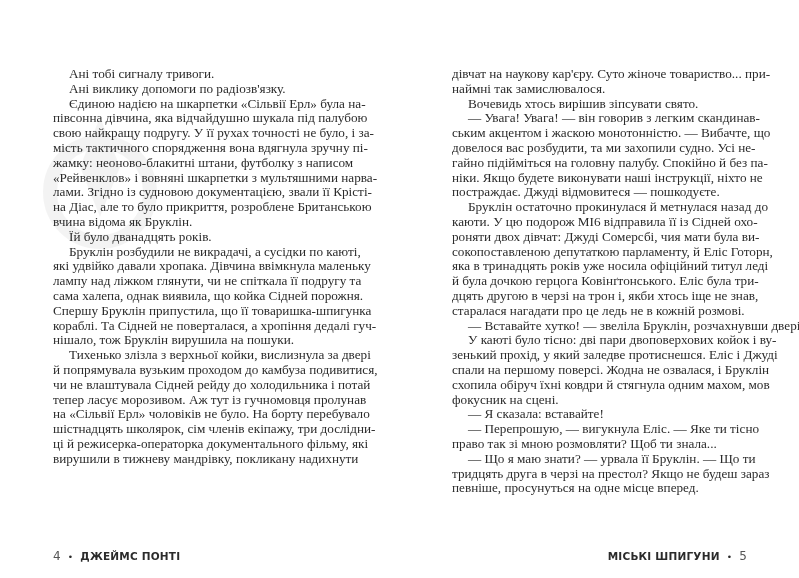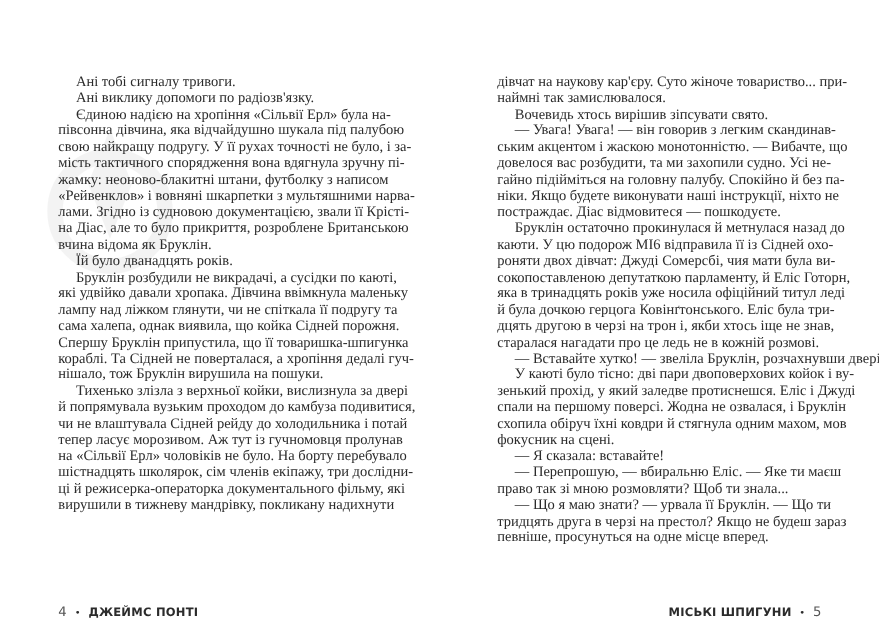--- a/index.html
+++ b/index.html
@@ -74,21 +74,21 @@
 <div class="spread">
 
   <div class="page page-left">
     <svg class="watermark wm-left" width="120" height="150" viewBox="0 0 120 150">
       <circle cx="60" cy="85" r="50" fill="none" stroke="#888" stroke-width="14"></circle>
       <path d="M60 10 L80 60 L60 110 L40 60 Z" fill="#888"></path>
     </svg>
     <div class="body-text" id="left-text">
         <span class="line indent last">Ані тобі сигналу тривоги.</span>
         <span class="line indent last">Ані виклику допомоги по радіозв'язку.</span>
-        <span class="line indent">Єдиною надією на хропіння «Сільвії Ерл» була на-</span>
+        <span class="line indent">Єдиною надією на шкарпетки «Сільвії Ерл» була на-</span>
         <span class="line">півсонна дівчина, яка відчайдушно шукала під палубою</span>
         <span class="line">свою найкращу подругу. У її рухах точності не було, і за-</span>
         <span class="line">мість тактичного спорядження вона вдягнула зручну пі-</span>
         <span class="line">жамку: неоново-блакитні штани, футболку з написом</span>
         <span class="line">«Рейвенклов» і вовняні шкарпетки з мультяшними нарва-</span>
         <span class="line">лами. Згідно із судновою документацією, звали її Крісті-</span>
         <span class="line">на Діас, але то було прикриття, розроблене Британською</span>
         <span class="line last">вчина відома як Бруклін.</span>
         <span class="line indent last">Їй було дванадцять років.</span>
         <span class="line indent">Бруклін розбудили не викрадачі, а сусідки по каюті,</span>
@@ -116,37 +116,37 @@
 
     <div class="body-text" id="right-text">
         <span class="line">дівчат на наукову кар'єру. Суто жіноче товариство... при-</span>
         <span class="line last">наймні так замислювалося.</span>
         <span class="line indent last">Вочевидь хтось вирішив зіпсувати свято.</span>
         <span class="line indent">— Увага! Увага! — він говорив з легким скандинав-</span>
         <span class="line">ським акцентом і жаскою монотонністю. — Вибачте, що</span>
         <span class="line">довелося вас розбудити, та ми захопили судно. Усі не-</span>
         <span class="line">гайно підійміться на головну палубу. Спокійно й без па-</span>
         <span class="line">ніки. Якщо будете виконувати наші інструкції, ніхто не</span>
-        <span class="line last">постраждає. Діас відмовитеся — пошкодуєте.</span>
+        <span class="line last">постраждає. Джуді відмовитеся — пошкодуєте.</span>
         <span class="line indent">Бруклін остаточно прокинулася й метнулася назад до</span>
         <span class="line">каюти. У цю подорож МІ6 відправила її із Сідней охо-</span>
         <span class="line">роняти двох дівчат: Джуді Сомерсбі, чия мати була ви-</span>
         <span class="line">сокопоставленою депутаткою парламенту, й Еліс Готорн,</span>
         <span class="line">яка в тринадцять років уже носила офіційний титул леді</span>
         <span class="line">й була дочкою герцога Ковінґтонського. Еліс була три-</span>
         <span class="line">дцять другою в черзі на трон і, якби хтось іще не знав,</span>
         <span class="line last">старалася нагадати про це ледь не в кожній розмові.</span>
         <span class="line indent">— Вставайте хутко! — звеліла Бруклін, розчахнувши двері.</span>
         <span class="line indent">У каюті було тісно: дві пари двоповерхових койок і ву-</span>
         <span class="line">зенький прохід, у який заледве протиснешся. Еліс і Джуді</span>
         <span class="line">спали на першому поверсі. Жодна не озвалася, і Бруклін</span>
         <span class="line">схопила обіруч їхні ковдри й стягнула одним махом, мов</span>
         <span class="line last">фокусник на сцені.</span>
         <span class="line indent last">— Я сказала: вставайте!</span>
-        <span class="line indent">— Перепрошую, — вбиральню Еліс. — Яке ти маєш</span>
+        <span class="line indent">— Перепрошую, — вигукнула Еліс. — Яке ти тісно</span>
         <span class="line last">право так зі мною розмовляти? Щоб ти знала...</span>
         <span class="line indent">— Що я маю знати? — урвала її Бруклін. — Що ти</span>
         <span class="line">тридцять друга в черзі на престол? Якщо не будеш зараз</span>
         <span class="line last">певніше, просунуться на одне місце вперед.</span>
       </div>
     <div class="footer">
       <span class="title">МІСЬКІ ШПИГУНИ</span><span class="bullet">•</span><span class="num">5</span>
     </div>
   </div>
 

